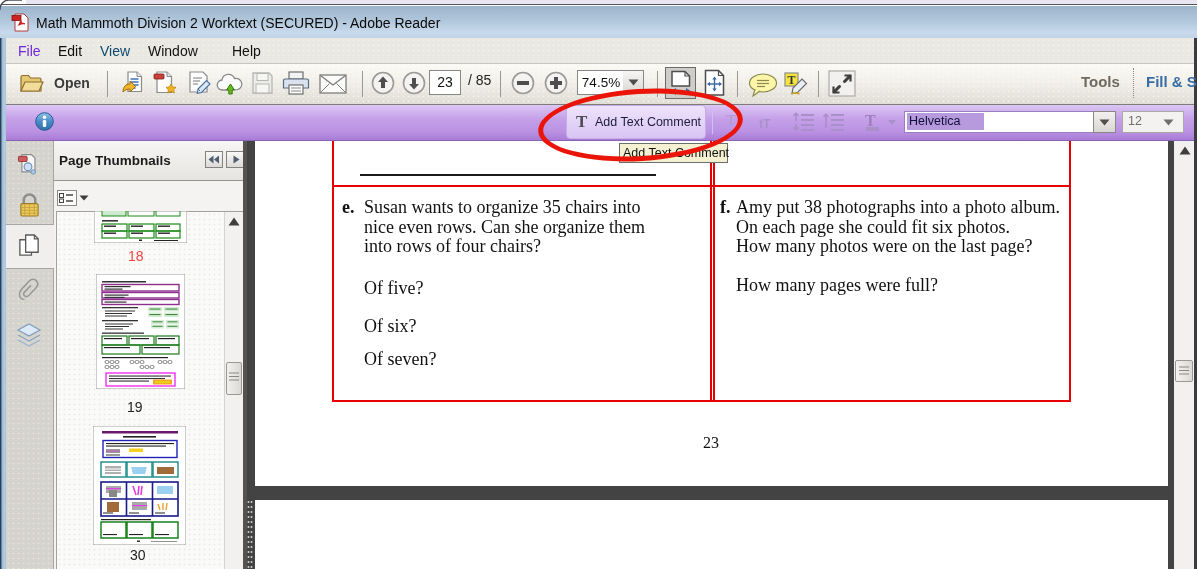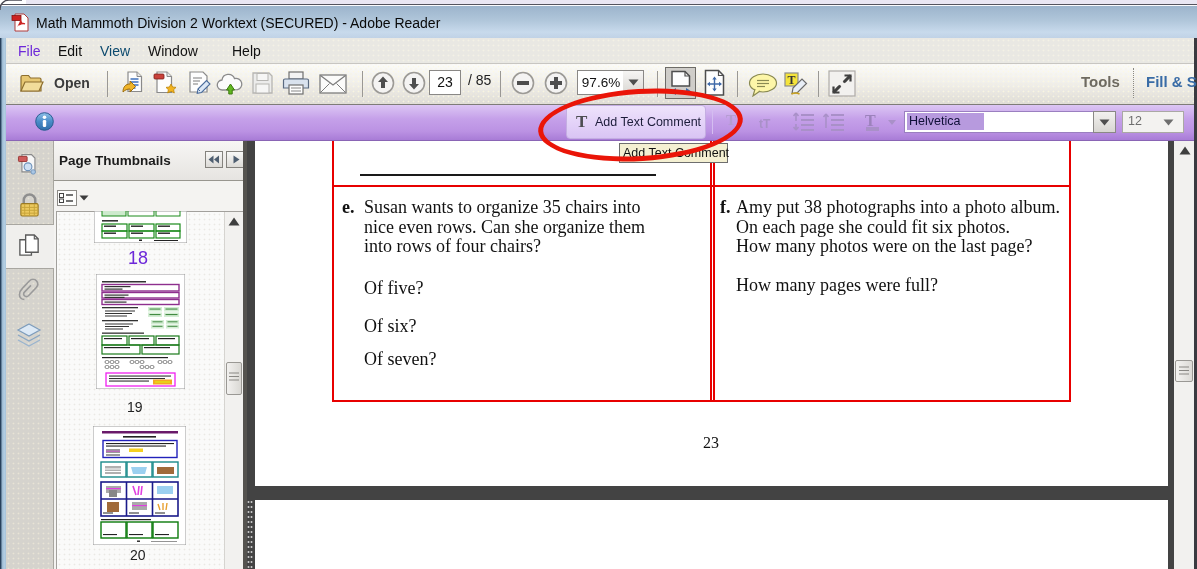--- a/index.html
+++ b/index.html
@@ -142,21 +142,21 @@
   
   <svg class="abs" style="left:511px;top:71px;" width="24" height="24" viewBox="0 0 24 24">
     <circle cx="12" cy="12" r="10.5" fill="#f4f3f2" stroke="#9c9a96" stroke-width="1.6"></circle>
     <rect x="6" y="10" width="12" height="4" fill="#4e4e4e"></rect>
   </svg>
   <svg class="abs" style="left:544px;top:71px;" width="24" height="24" viewBox="0 0 24 24">
     <circle cx="12" cy="12" r="10.5" fill="#f4f3f2" stroke="#9c9a96" stroke-width="1.6"></circle>
     <path d="M10 6 h4 v4 h4 v4 h-4 v4 h-4 v-4 h-4 v-4 h4 z" fill="#4e4e4e"></path>
   </svg>
   
-  <div class="abs" style="left:577px;top:70px;width:46px;height:23px;background:#fff;border:1px solid #8a8886;font-size:13.5px;color:#111;line-height:23px;text-align:center;">97.6%</div>
+  <div class="abs" style="left:577px;top:70px;width:46px;height:23px;background:#fff;border:1px solid #8a8886;font-size:13.5px;color:#111;line-height:23px;text-align:center;">74.5%</div>
   <div class="abs" style="left:623px;top:70px;width:21px;height:23px;background:linear-gradient(180deg,#f6f5f4,#dcdad6);border:1px solid #8a8886;border-left:none;box-sizing:border-box;"></div>
   <svg class="abs" style="left:628px;top:79px;" width="11" height="7" viewBox="0 0 11 7">
       <path d="M0.5 0.5 h10 l-5 6 z" fill="#4e4e4e"></path>
     </svg>
   <div class="sep" style="left:657px;"></div>
   
   <div class="abs" style="left:665px;top:67px;width:31px;height:32px;background:#cfcdc9;border:1px solid #6e6c68;box-sizing:border-box;"></div>
   <svg class="abs" style="left:669px;top:70px;" width="24" height="27" viewBox="0 0 24 27">
     <path d="M3 1.5 h13 l4.5 4.5 v10 h-17.5 z" fill="#fdfdfd" stroke="#4e4e4e" stroke-width="1.5"></path>
     <path d="M16 1.5 v4.5 h4.5" fill="none" stroke="#4e4e4e" stroke-width="1.2"></path>
@@ -362,21 +362,21 @@
       <rect x="10" y="14.5" width="12" height="1.4"></rect>
         <rect x="37" y="14.5" width="12" height="1.4"></rect>
         <rect x="64" y="14.5" width="12" height="1.4"></rect>
       <rect x="10" y="21.5" width="12" height="1.4"></rect>
         <rect x="37" y="21.5" width="12" height="1.4"></rect>
         <rect x="64" y="21.5" width="12" height="1.4"></rect>
       <rect x="45" y="28.5" width="3" height="1.5"></rect>
       <rect x="60" y="29" width="24" height="1"></rect>
     </g>
   </svg>
-  <div class="abs" style="left:128px;top:248px;font-size:18px;color:#6d28d9;">18</div>
+  <div class="abs" style="left:128px;top:248px;font-size:14px;color:#ef4444;">18</div>
 
   <svg id="thumb19" class="abs" style="left:96px;top:274px;" width="89" height="115" viewBox="0 0 89 115">
     <rect x="0" y="0" width="89" height="115" fill="#ffffff" stroke="#999" stroke-width="1"></rect>
     <rect x="6" y="7" width="44" height="1.5" fill="#333"></rect>
     <g stroke="#8e2f8e" stroke-width="1.4" fill="none">
       <rect x="6" y="10.5" width="77" height="6.5"></rect>
       <rect x="6" y="18.5" width="77" height="5.5"></rect>
       <rect x="6" y="25.5" width="77" height="5"></rect>
     </g>
     <g fill="#333">
@@ -512,21 +512,21 @@
         <rect x="60" y="96" width="25" height="16"></rect>
     </g>
     <g fill="#222">
       <rect x="10" y="108" width="14" height="1.1"></rect>
         <rect x="36" y="108" width="14" height="1.1"></rect>
         <rect x="62" y="108" width="14" height="1.1"></rect>
       <rect x="44" y="114.5" width="3" height="1.4"></rect>
         <rect x="58" y="115" width="26" height="0.9" fill="#888"></rect>
     </g>
   </svg>
-  <div class="abs" style="left:130px;top:547px;font-size:14px;color:#222;">20</div>
+  <div class="abs" style="left:130px;top:547px;font-size:14px;color:#222;">30</div>
 
   
   <div class="abs" style="left:243px;top:141px;width:4px;height:428px;background:#55534f;"></div>
 
   
   <div class="abs" style="left:247px;top:141px;width:927px;height:428px;background:#434343;"></div>
   
   <div class="abs" style="left:255px;top:141px;width:913px;height:345px;background:#fff;"></div>
   
   <div class="abs" style="left:255px;top:500px;width:913px;height:69px;background:#fff;"></div>

